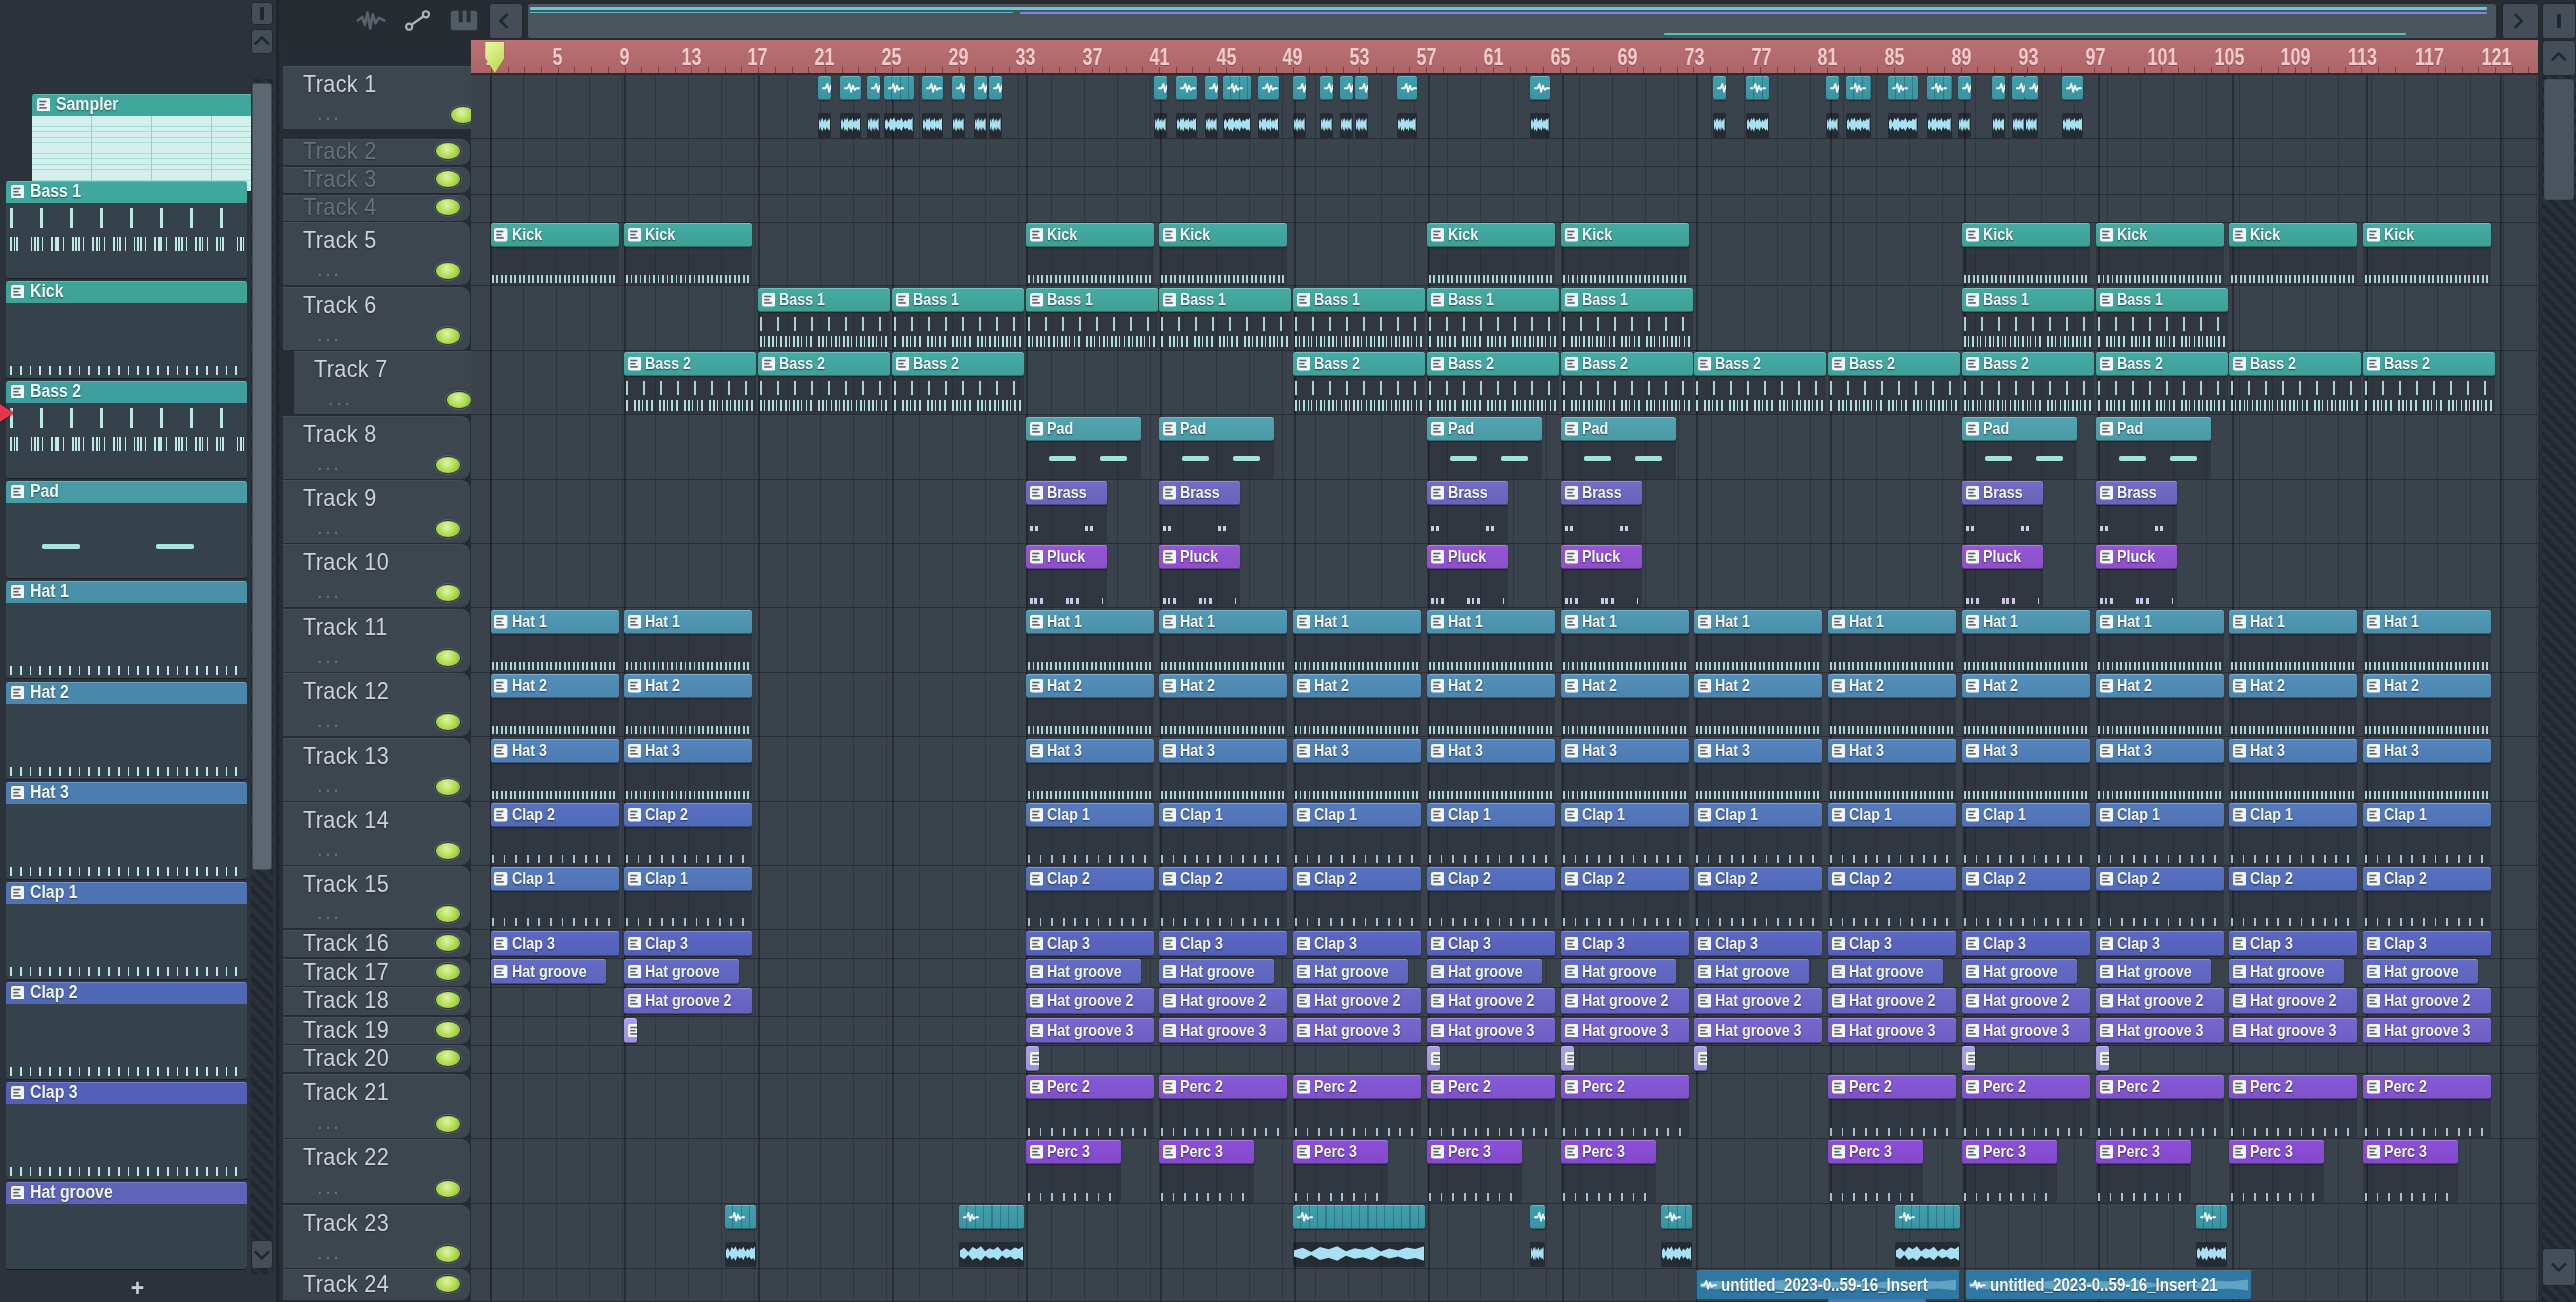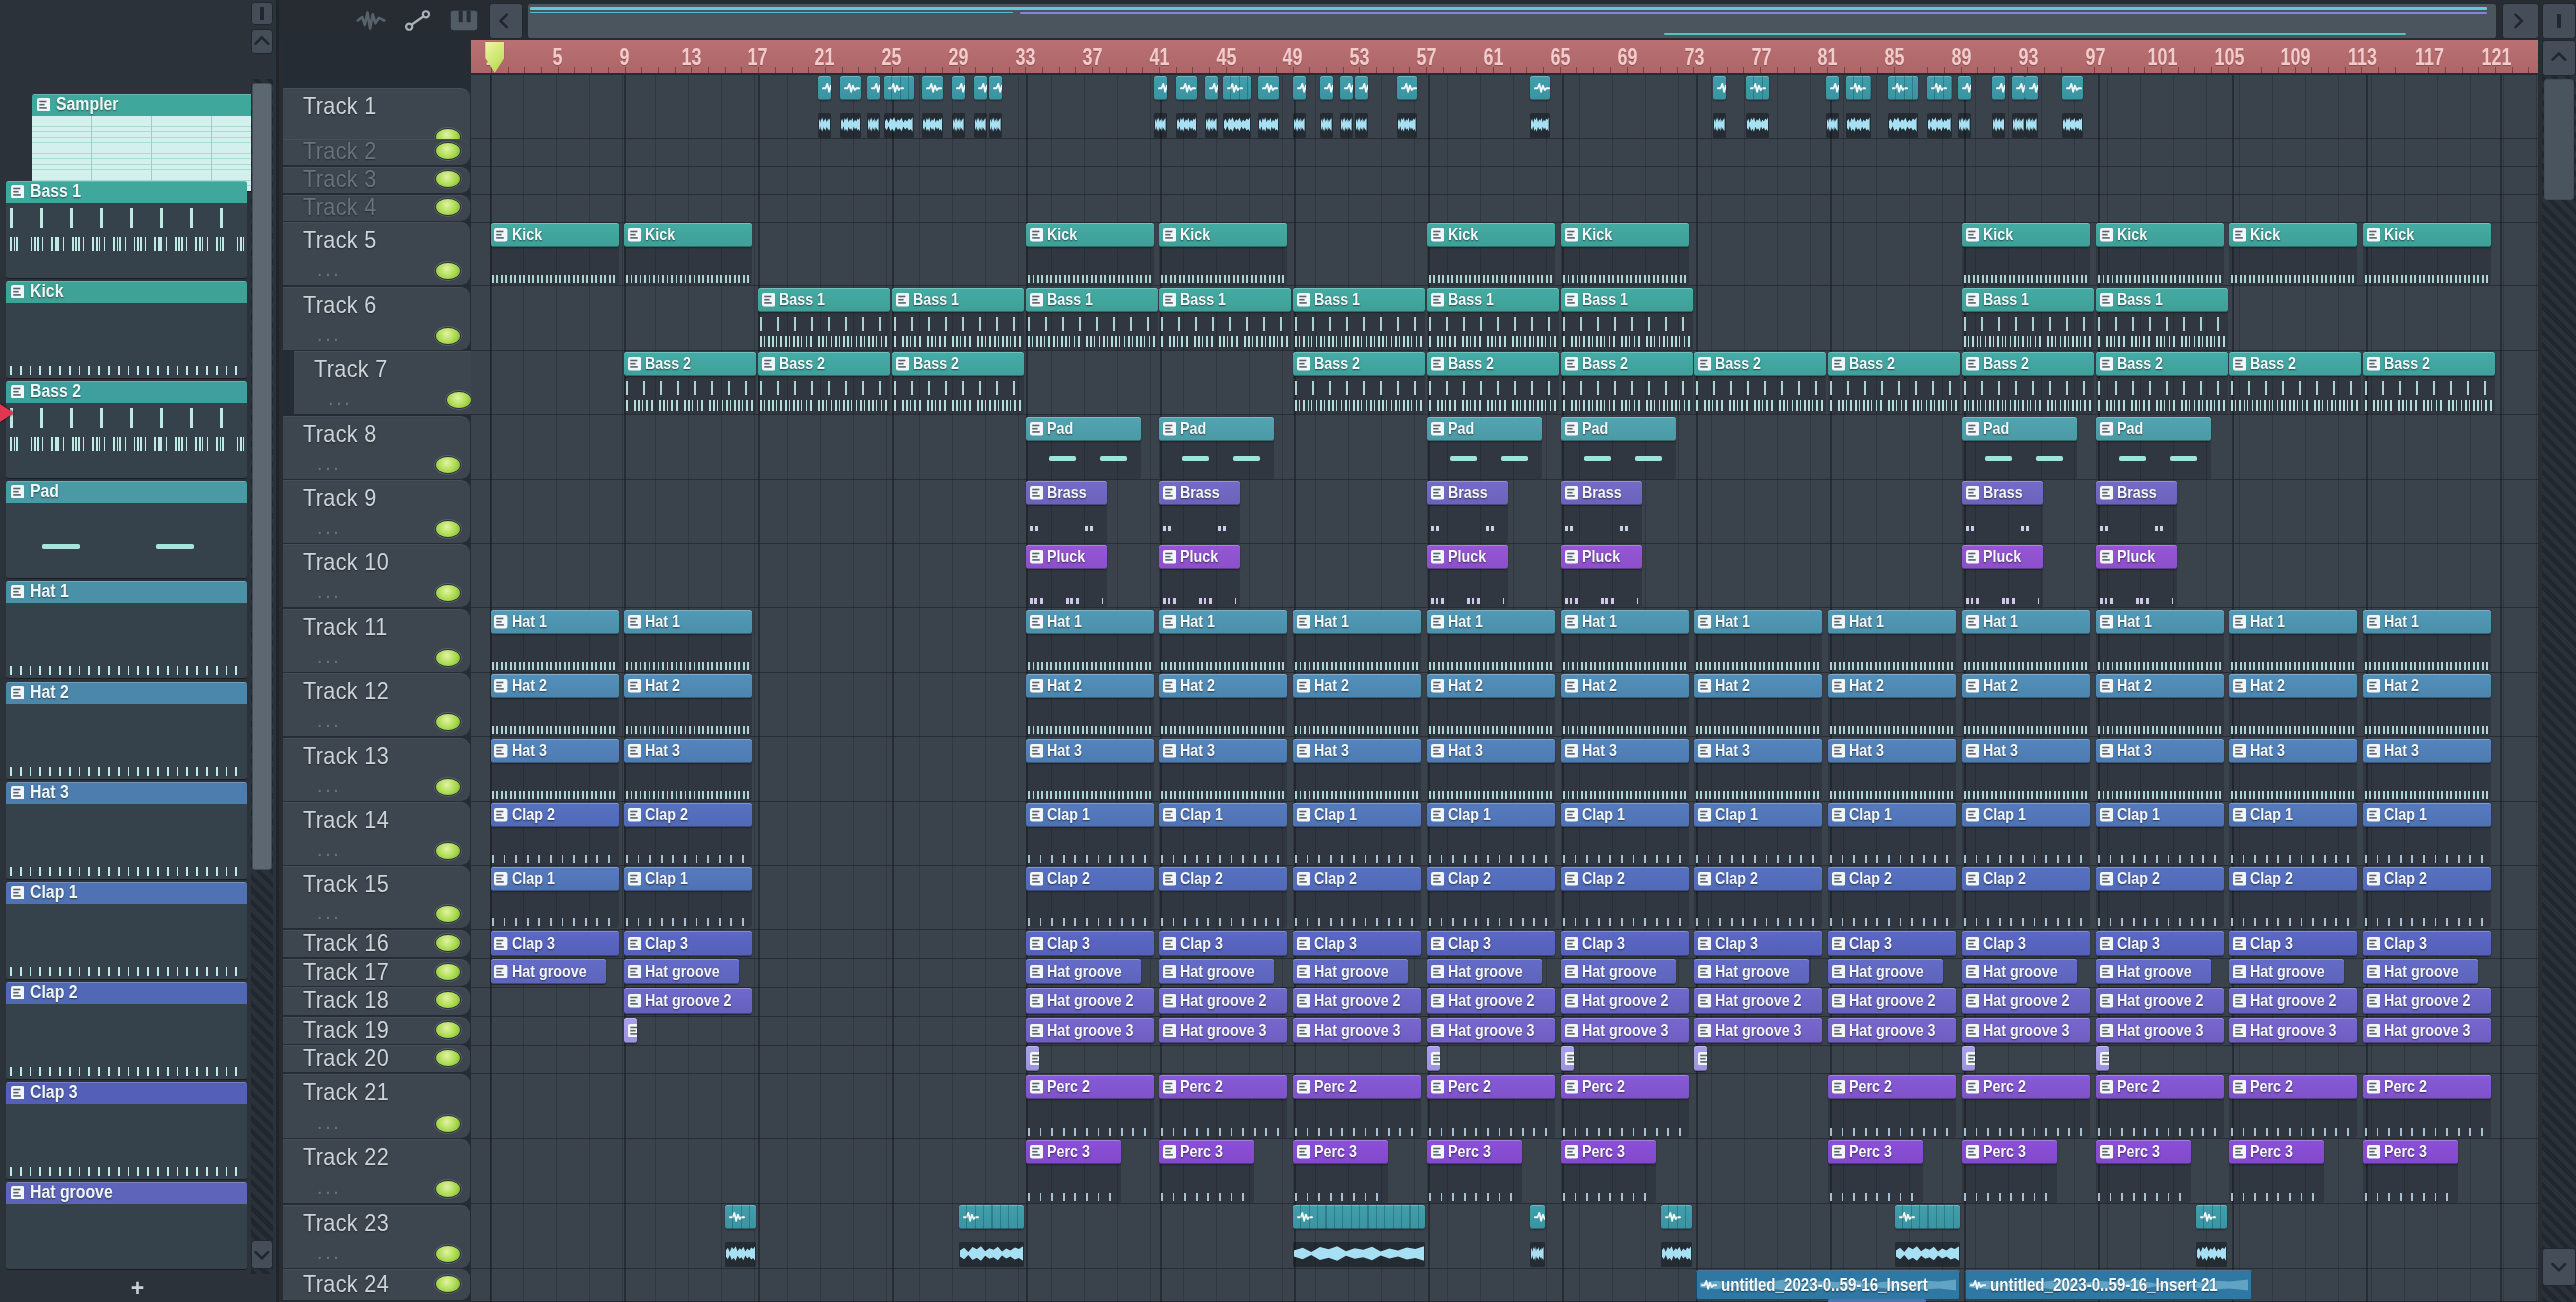--- a/index.html
+++ b/index.html
@@ -339,21 +339,21 @@
   <div class="abs" style="left:354px;top:40px;width:129px;height:35px;background:#3d454f;border-radius:0 0 7.2px 7.2px;display:flex;align-items:center;justify-content:center;gap:5.4px">
     <span style="font-size:11.6px;font-weight:bold;color:#98a3ab;letter-spacing:0.4px">STEP</span>
     <span style="width:14.3px;height:14.3px;border:2.7px solid #8f99a2;border-radius:5.4px;box-sizing:border-box"></span>
     <span style="font-size:11.6px;font-weight:bold;color:#98a3ab;letter-spacing:0.4px">SLIDE</span>
     <span style="width:14.3px;height:14.3px;border:2.7px solid #8f99a2;border-radius:50%;box-sizing:border-box;display:flex;align-items:center;justify-content:center">
         <i style="width:5.4px;height:5.4px;background:#d7dee3;border-radius:50%"></i>
       </span>
   </div>
 
   <div class="names" id="names">
-      <div class="nrow" style="top: 48px; height: 63px;">
+      <div class="nrow" style="top: 26px; height: 63px; padding-left: 15px;">
         <span class="nlabel" style="top: 3.6px;">Track 1</span>
         <span class="ndots">...</span>
         <div class="led" style="right: 9px; bottom: 5.4px;"></div>
       </div>
       <div class="nrow dim" style="top: 99px; height: 26px; text-decoration: underline;">
         <span class="nlabel" style="top: 50%; transform: translateY(-54%) scaleX(0.9);">Track 2</span>
         <div class="led" style="right: 9px; top: 50%; margin-top: -9.8px;"></div>
       </div>
       <div class="nrow dim" style="top: 127px; height: 26px;">
         <span class="nlabel" style="top: 50%; transform: translateY(-54%) scaleX(0.9);">Track 3</span>

